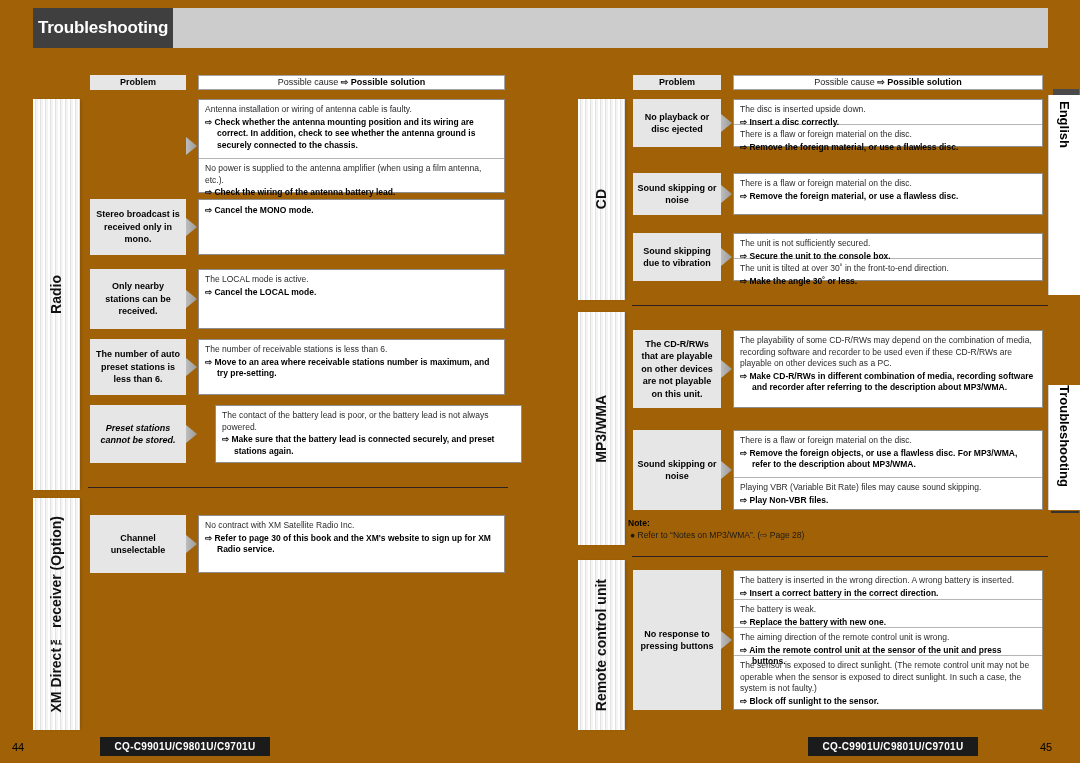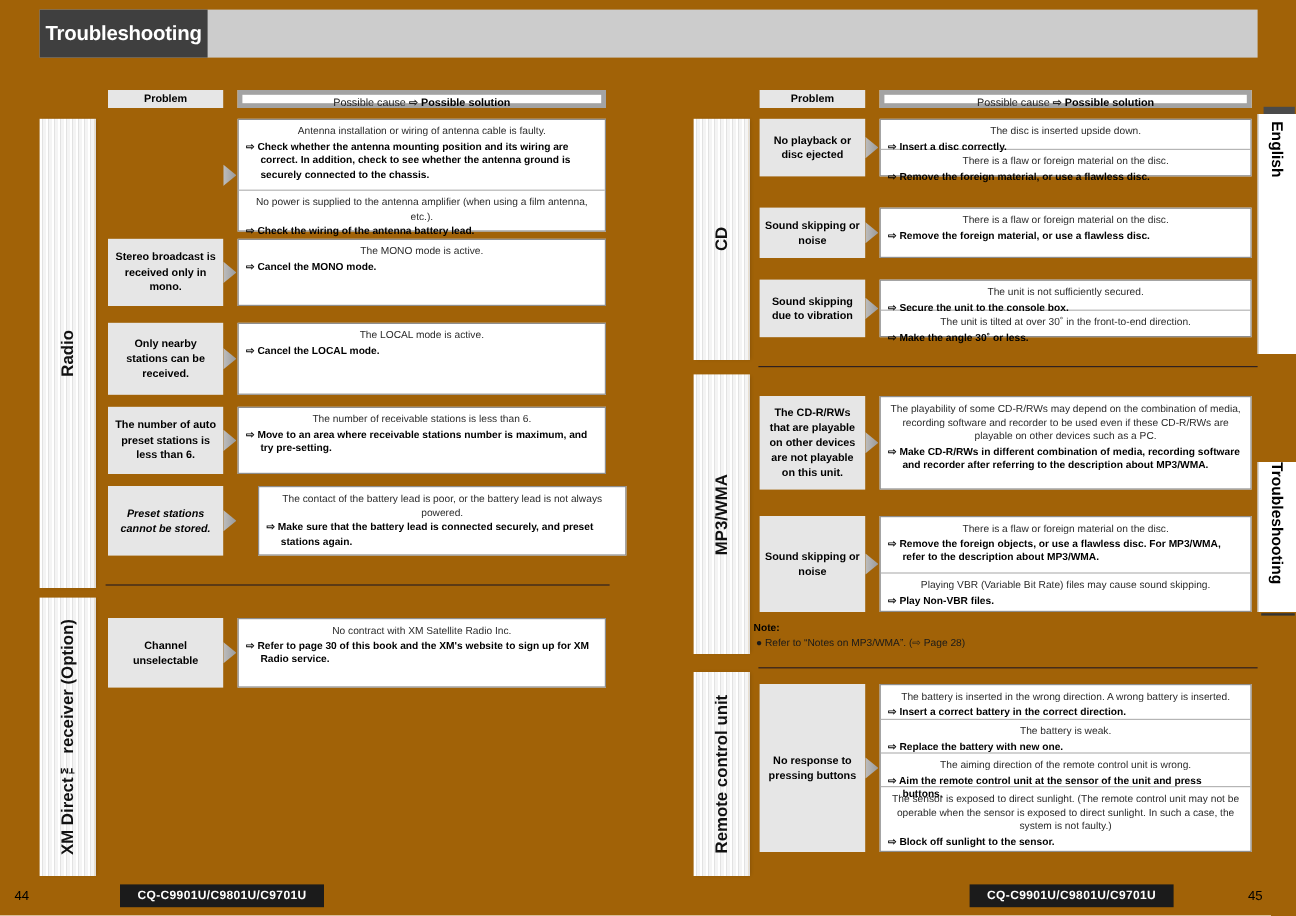--- a/index.html
+++ b/index.html
@@ -100,21 +100,21 @@
     position: absolute; left: 0; top: 0;
     width: 100px; height: 15px;
     background: #e6e6e6;
     font-size: 9px; font-weight: bold; color: #000;
     line-height: 15px; text-align: center;
   }
   .th-cause {
     position: absolute; left: 110px; top: 0;
     width: 310px; height: 15px;
     background: #ffffff;
-    border: 4px solid #a3a3a3;
+    border: 1px solid #a3a3a3;
     font-size: 9px; color: #222;
     line-height: 13px; text-align: center;
   }
   .th-cause b { font-weight: bold; color: #000; }
   .arrow-glyph { font-weight: bold; }
   .row-problem {
     position: absolute; left: 0; top: 0;
     background: #e6e6e6;
     display: flex; align-items: center; justify-content: center;
     text-align: center;
@@ -133,21 +133,21 @@
     border: 1px solid #8e8e8e;
     background: #fff;
   }
   .cell {
     padding: 4px 6px 5px 6px;
     font-size: 8.5px;
     color: #1a1a1a;
     line-height: 11.5px;
   }
   .cell + .cell { border-top: 1px solid #b5b5b5; }
-  .cause { color: #2b2b2b; text-align: center; }
+  .cause { color: #2b2b2b; }
   .sol {
     font-weight: bold; color: #000;
     padding-left: 12px;
     text-indent: -12px;
     margin-top: 1px;
   }
   .sol .ar { font-weight: bold; }
 
   
   .sep {
@@ -220,21 +220,20 @@
       </div>
       <div class="cell" style="height: 36px;">
         <div class="cause">No power is supplied to the antenna amplifier (when using a film antenna, etc.).</div>
         <div class="sol"><span class="ar">⇨ </span><span>Check the wiring of the antenna battery lead.</span></div>
       </div>
     </div>
     <div class="row-problem" style="left: 90px; top: 199px; width: 96px; height: 56px;">Stereo broadcast is received only in mono.</div>
     <div class="row-tri" style="left: 186px; top: 218px;"></div>
     <div class="row-cells" style="left: 198px; top: 199px; width: 307px; height: 56px;">
       <div class="cell" style="height: 56px;">
-        <div class="cause">The MONO mode is active.</div>
         <div class="sol"><span class="ar">⇨ </span><span>Cancel the MONO mode.</span></div>
       </div>
     </div>
     <div class="row-problem" style="left: 90px; top: 269px; width: 96px; height: 60px;">Only nearby stations can be received.</div>
     <div class="row-tri" style="left: 186px; top: 290px;"></div>
     <div class="row-cells" style="left: 198px; top: 269px; width: 307px; height: 60px;">
       <div class="cell" style="height: 60px;">
         <div class="cause">The LOCAL mode is active.</div>
         <div class="sol"><span class="ar">⇨ </span><span>Cancel the LOCAL mode.</span></div>
       </div>

